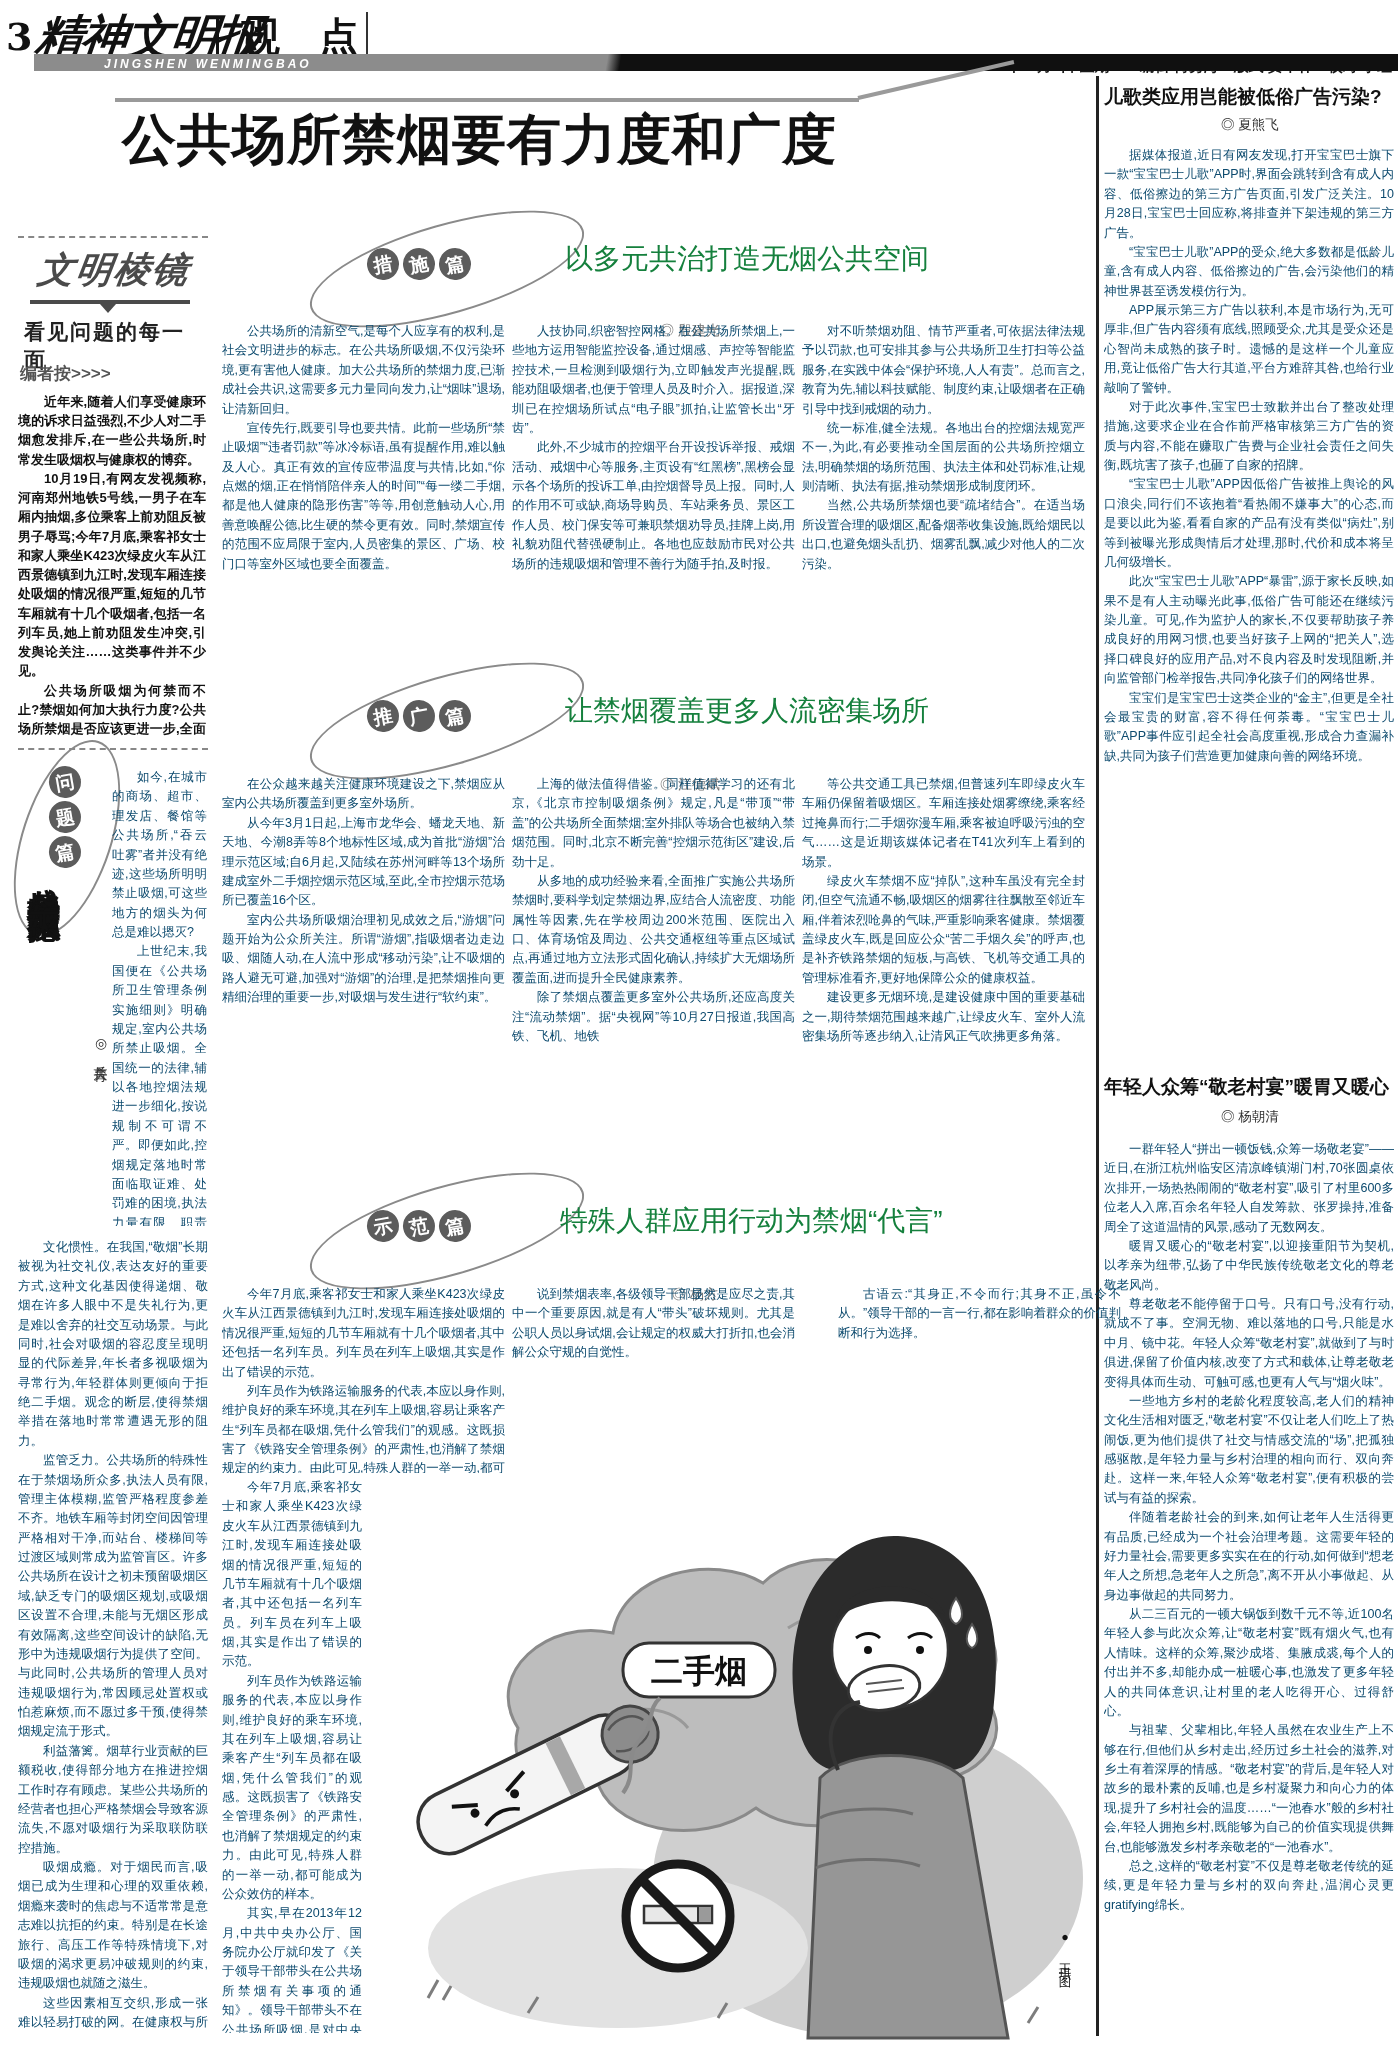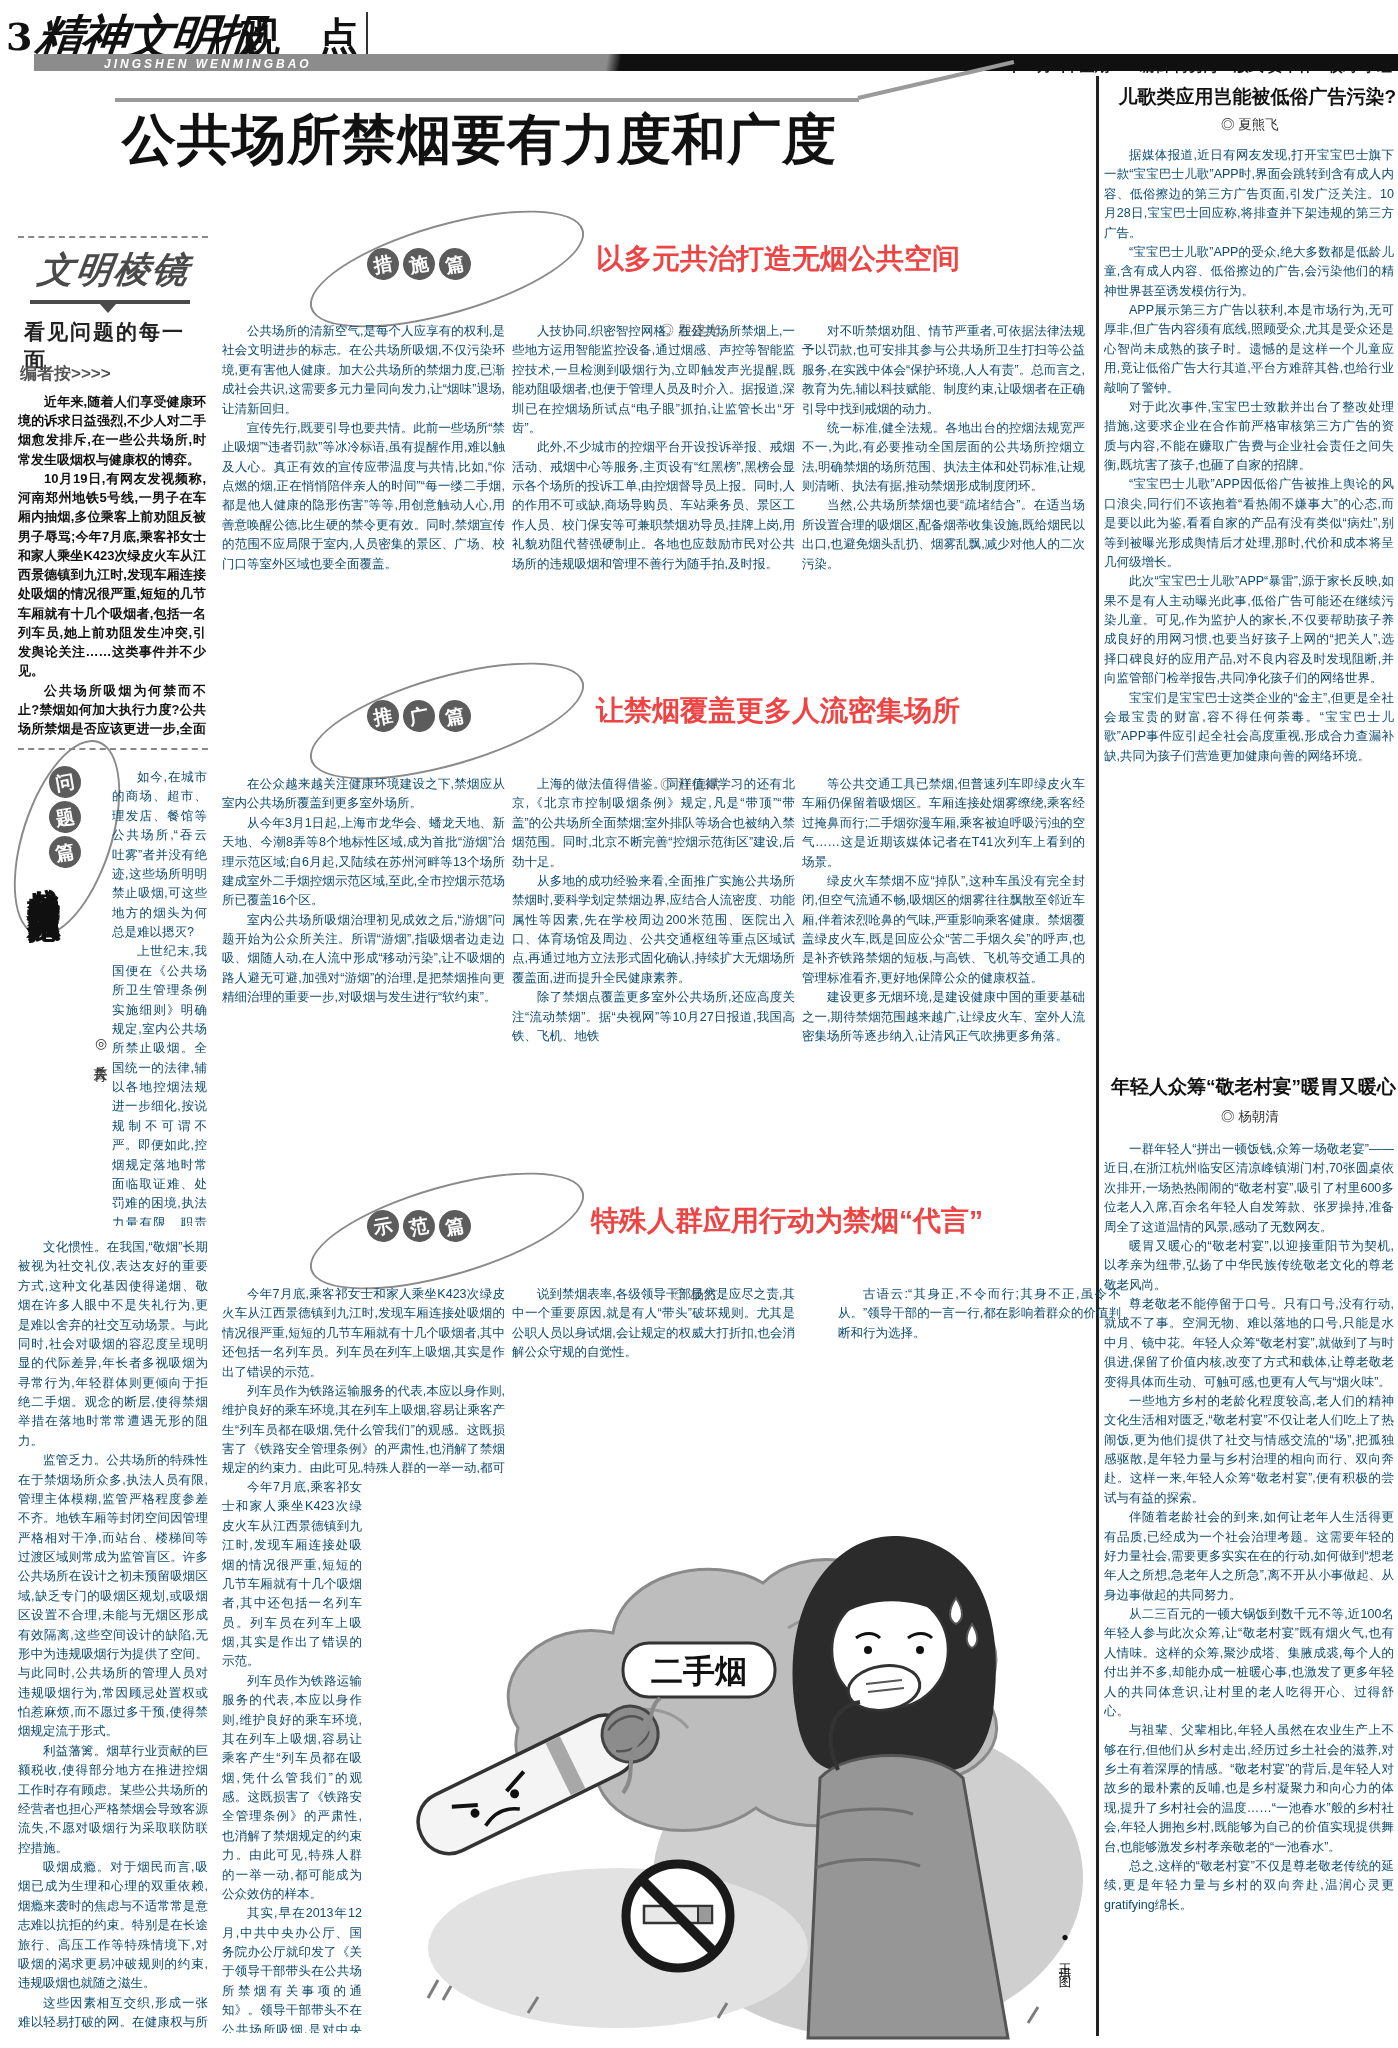--- a/index.html
+++ b/index.html
@@ -43,31 +43,31 @@
   .badge-h .ellipse{position:absolute;left:-30px;top:-6px;width:280px;height:86px;border:2.5px solid #8a8a8a;
            border-radius:50%;transform:rotate(-16deg);}
   .badge-h .circles{position:absolute;left:32px;top:18px;display:flex;gap:4px;}
   .badge-circle{width:32px;height:32px;border-radius:50%;background:#5c5c5c;color:#fff;text-align:center;
            line-height:32px;font-size:19px;font-weight:bold;transform:rotate(-10deg);
            font-family:"DejaVu Serif",serif;}
   .badge-v{width:70px;height:150px;}
   .badge-v .ellipse{position:absolute;left:-8px;top:-22px;width:86px;height:200px;border:2.5px solid #8a8a8a;
            border-radius:50%;transform:rotate(18deg);}
   .badge-v .circles{position:absolute;left:19px;top:8px;display:flex;flex-direction:column;gap:3px;}
-  .sec-title{font-size:28px;font-weight:700;white-space:nowrap;color:#ef4444;margin-left:31px;}
+  .sec-title{font-size:28px;font-weight:400;white-space:nowrap;color:#15803d;}
   .sec-byline{font-size:14px;color:#737373;margin-top:28px;}
   
   .body{font-family:Liberation Sans, sans-serif;font-size:12.5px;line-height:1.55;text-align:justify;
         color:#0c4a6e;overflow:hidden;}
   
   .v-title{left:26px;top:862px;height:470px;writing-mode:vertical-rl;font-size:33px;font-weight:900;
            letter-spacing:2px;line-height:1.05;}
   .v-byline{left:92px;top:1035px;writing-mode:vertical-rl;font-size:14px;color:#333;}
   
-  .r-title{width:292px;text-align:right;font-size:19px;font-weight:900;white-space:nowrap;}
+  .r-title{width:292px;text-align:left;font-size:19px;font-weight:900;white-space:nowrap;}
   .r-byline{width:292px;text-align:center;font-size:13.5px;color:#333;}
   
   .cartoon{left:368px;top:1478px;width:718px;height:562px;}
   .cartoon-caption{left:1056px;top:1930px;writing-mode:vertical-rl;font-size:12.5px;color:#111;letter-spacing:3px;}
   .cap-dot{display:inline-block;}
 </style>
 </head>
 <body>
 
 <div class="page">

